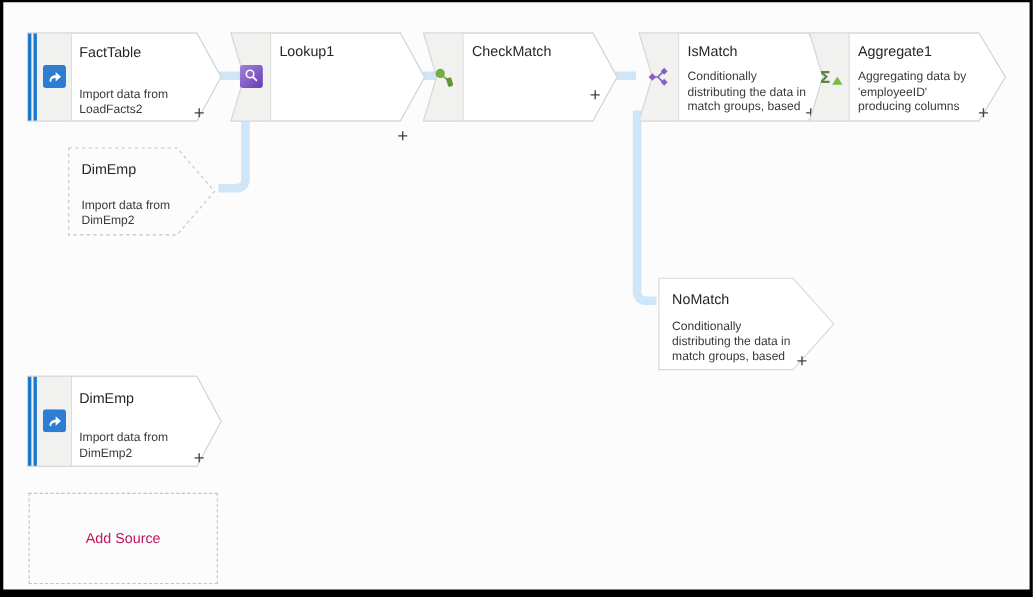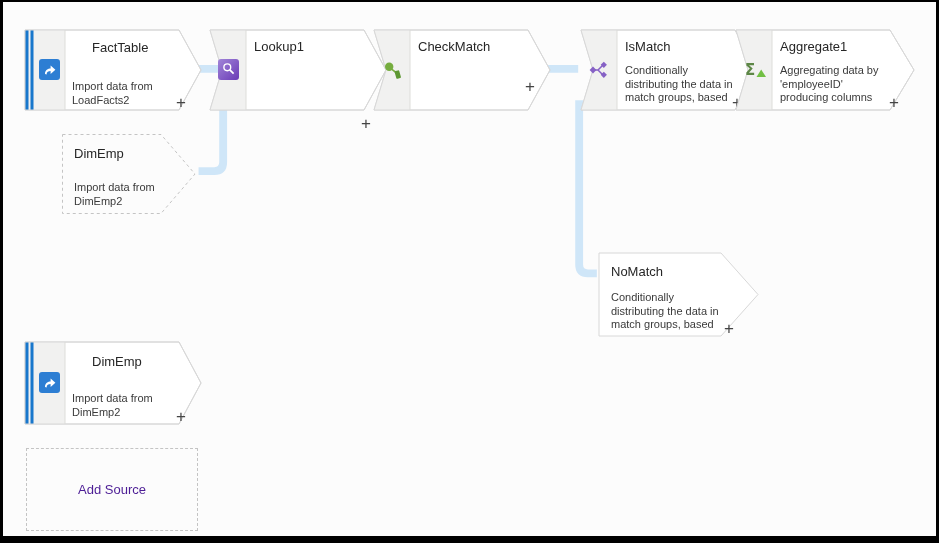--- a/index.html
+++ b/index.html
@@ -12,26 +12,26 @@
   #wires{position:absolute;left:0;top:0;width:100%;height:100%;}
   .node{position:absolute;}
   .node svg.shape{position:absolute;left:0;top:0;overflow:visible;}
   .node .icon{position:absolute;}
   .title{position:absolute;font-size:13px;color:#262626;white-space:nowrap;}
   .desc{position:absolute;font-size:11px;line-height:13.5px;color:#3a3a3a;}
   .desc span{display:block;white-space:nowrap;}
   .plus{position:absolute;font-size:17px;line-height:17px;color:#444;cursor:pointer;}
   .t-title{left:44px;top:9px;}
   .t-desc{left:44px;}
-  .s-title{left:47px;top:10px;margin-left:20px;}
+  .s-title{left:47px;top:10px;}
   .s-desc{left:47px;top:50px;}
   #add-source{
     position:absolute;left:23px;top:446px;width:172px;height:83px;box-sizing:border-box;
     border:1px dashed #c4c4c4;display:flex;align-items:center;justify-content:center;
-    color:#4c1d95;font-size:13px;cursor:pointer;background:transparent;
+    color:#be185d;font-size:13px;cursor:pointer;background:transparent;
   }
 </style>
 </head>
 <body>
 
 <div id="frame">
 
   <svg id="wires" width="939" height="543" viewBox="0 0 939 543">
     <g fill="none" stroke="#cfe6f8" stroke-width="8">
       <path d="M 183 68 H 230"></path>
@@ -83,21 +83,21 @@
           </defs>
         <rect width="21" height="21" rx="3" fill="url(#gpurple)"></rect>
         <circle cx="9.3" cy="8.3" r="3.4" fill="none" stroke="#ffffff" stroke-width="1.4"></circle>
         <line x1="11.8" y1="10.8" x2="15.6" y2="14.6" stroke="#ffffff" stroke-width="1.7"></line>
       </svg>
     </span>
     <div class="title t-title">Lookup1</div>
     <span class="plus" style="right:15px;bottom:-1px;">+</span>
   </div>
 
-  <div class="node" style="left:371px;top:28px;width:176px;height:64px;">
+  <div class="node" style="left:382px;top:28px;width:176px;height:64px;">
     <svg class="shape" width="176" height="80">
       <polygon points="0,0 154,0 176,40 154,80 0,80 12,40" fill="#ffffff" stroke="#d8d8d8"></polygon>
       <polygon points="0,0 36,0 36,80 0,80 12,40" fill="#f1f1f0"></polygon>
       <line x1="36" y1="0" x2="36" y2="80" stroke="#ddddda"></line>
       <polygon points="0,0 154,0 176,40 154,80 0,80 12,40" fill="none" stroke="#d8d8d8"></polygon>
     </svg>
     <span class="icon" style="left:9px;top:30px;">
       <svg width="20" height="20">
         <circle cx="6.2" cy="6.8" r="4.2" fill="#76ad3f"></circle>
         <line x1="8.6" y1="9.2" x2="13.6" y2="13" stroke="#76ad3f" stroke-width="1.6"></line>

